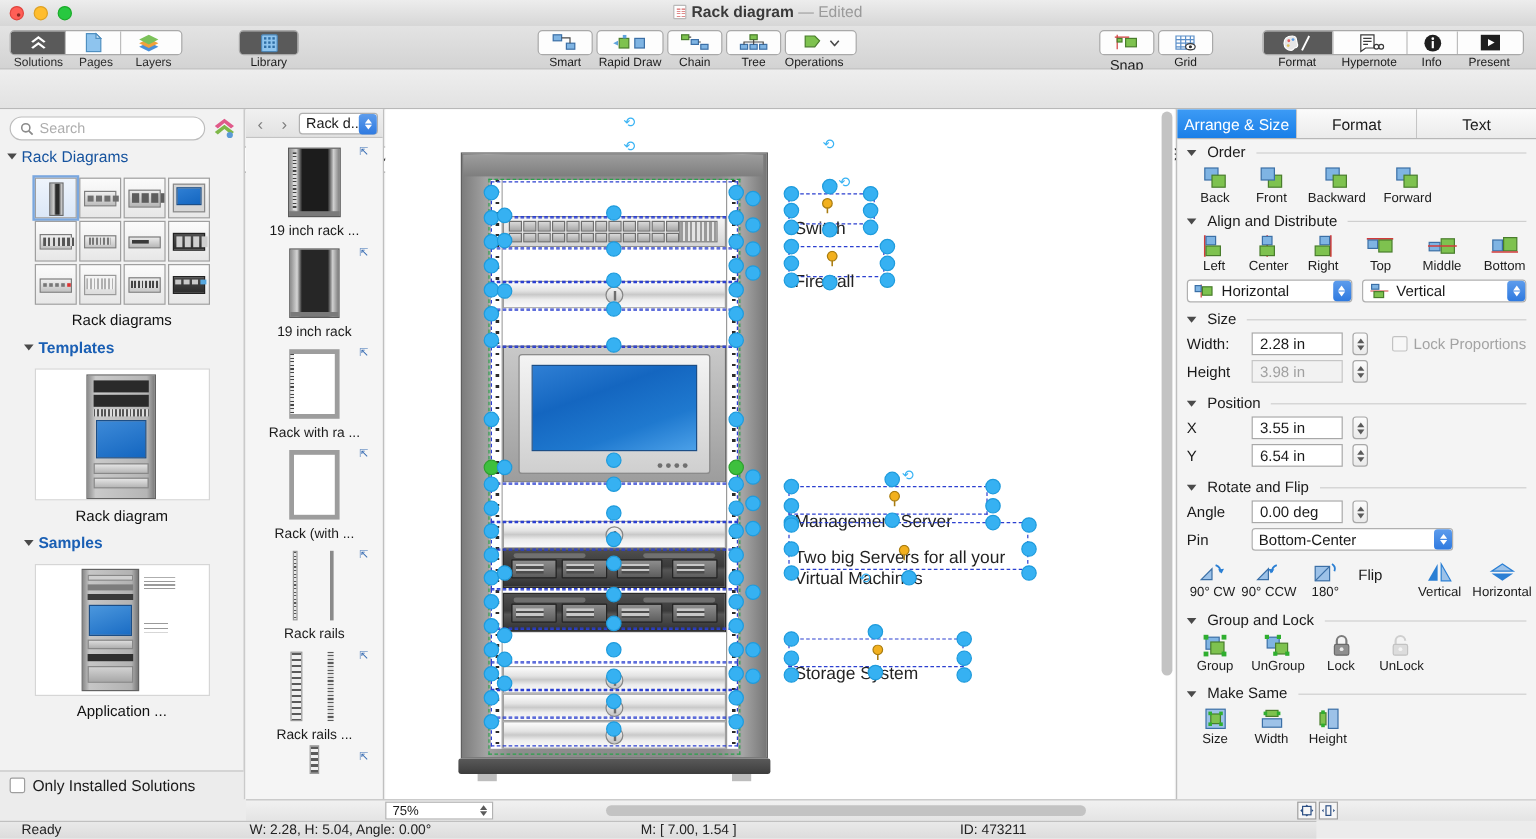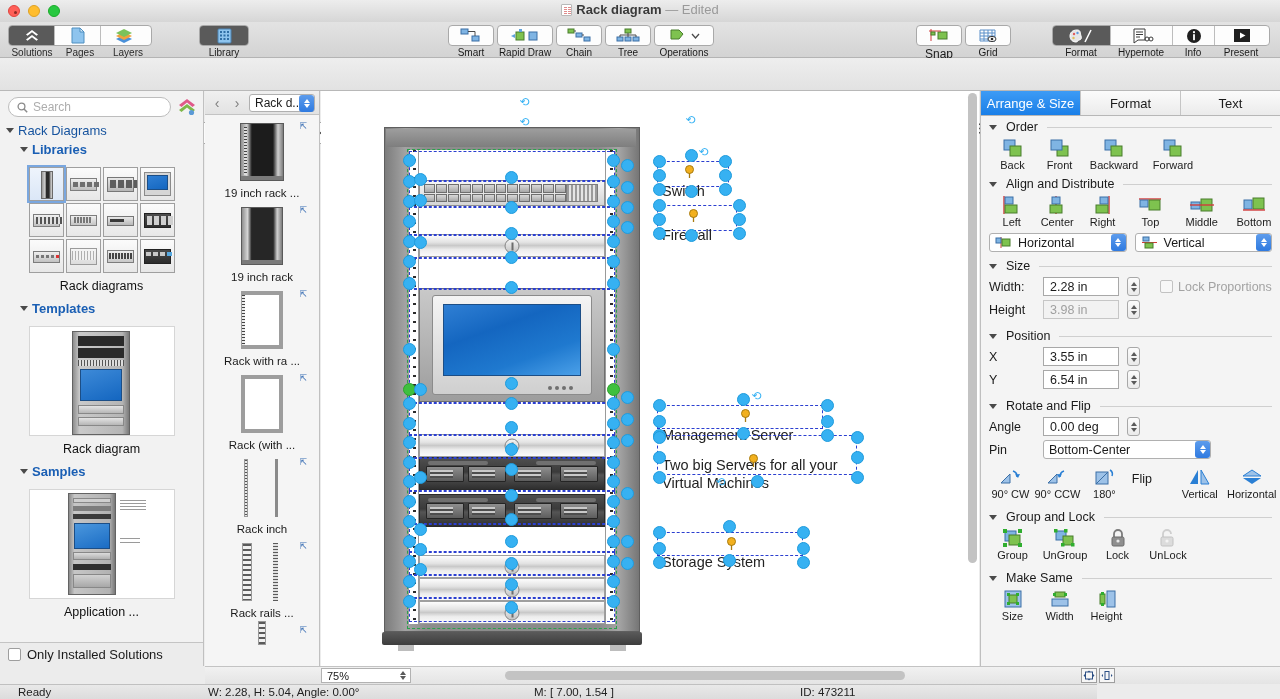--- a/index.html
+++ b/index.html
@@ -462,21 +462,21 @@
           <svg width="24" height="15" viewBox="0 0 24 15">
               <rect x="9" y="1" width="6" height="4" fill="#7ec24f" stroke="#497d2c"></rect>
               <rect x="1" y="9" width="6" height="4" fill="#7fb4e3" stroke="#3b6fa6"></rect>
               <rect x="9" y="9" width="6" height="4" fill="#7fb4e3" stroke="#3b6fa6"></rect>
               <rect x="17" y="9" width="6" height="4" fill="#7fb4e3" stroke="#3b6fa6"></rect>
               <path d="M12 5 V7 M4 9 V7 H20 V9 M12 7 V9" stroke="#4a4a4a" fill="none"></path>
             </svg>
         </div>
         <div style="font-size:10px;margin-top:1px;">Tree</div>
       </div>
-      <div style="width:60px;text-align:center;">
+      <div style="width:60px;text-align:left;">
         <div style="height:21px;background:#fdfdfd;border:1px solid #a9a9a9;border-radius:4px;display:flex;align-items:center;justify-content:center;gap:4px;">
           <svg width="18" height="15" viewBox="0 0 18 15">
               <path d="M2 2 H10 L14 6 L10 11 H2 Z" fill="#7ec24f" stroke="#497d2c"></path>
             </svg>
           <svg width="9" height="6" viewBox="0 0 9 6">
               <path d="M1 1 L4.5 5 L8 1" stroke="#4a4a4a" fill="none" stroke-width="1.3"></path>
             </svg>
         </div>
         <div style="font-size:10px;margin-top:1px;">Operations</div>
       </div>
@@ -711,23 +711,20 @@
         <path d="M10 1 L18 7 L15.5 9 L10 4.6 L4.5 9 L2 7 Z" fill="#e05a8a"></path>
         <path d="M10 6 L18 12 L15.5 14 L10 9.6 L4.5 14 L2 12 Z" fill="#7fb84a"></path>
         <circle cx="14.5" cy="14.5" r="2.6" fill="#5b9ad6"></circle>
       </svg>
     </div>
 
     <div class="tree-row dark">
       <span class="tri down"></span><span>Rack Diagrams</span>
     </div>
 
-    <div class="tree-row blue" style="padding-left:20px;">
-      <span class="tri down"></span><span>Libraries</span>
-    </div>
 
     <div class="lib-thumb-grid">
       <div class="lib-cell sel">
         <div style="position:absolute;left:11px;top:3px;width:12px;height:28px;background:linear-gradient(90deg,#9a9a9a,#d0d0d0 30%,#2b2b2b 45%,#2b2b2b 70%,#c5c5c5 90%);border:1px solid #6a6a6a;"></div>
       </div>
       <div class="lib-cell">
         <div style="position:absolute;left:3px;top:10px;right:3px;height:13px;background:linear-gradient(#efefef,#bdbdbd);border:1px solid #7e7e7e;"></div>
         <div style="position:absolute;left:6px;top:14px;display:flex;gap:2px;">
           <i style="width:5px;height:5px;background:#6e6e6e;display:block;"></i>
             <i style="width:5px;height:5px;background:#6e6e6e;display:block;"></i>
@@ -879,21 +876,21 @@
       <div style="display:inline-block;width:42px;height:58px;background:#fff;border:4px solid #9d9d9d;"></div>
       <div class="cap">Rack (with ...</div>
     </div>
 
     <div class="shp-item">
       <span class="corner">⇱</span>
       <div style="display:inline-block;width:44px;height:58px;position:relative;">
         <div style="position:absolute;left:4px;top:0;width:4px;height:100%;background:repeating-linear-gradient(#555 0 1px, #e8e8e8 1px 3px);border:1px solid #999;"></div>
         <div style="position:absolute;right:6px;top:0;width:3px;height:100%;background:#8a8a8a;"></div>
       </div>
-      <div class="cap">Rack inch</div>
+      <div class="cap">Rack rails</div>
     </div>
 
     <div class="shp-item">
       <span class="corner">⇱</span>
       <div style="display:inline-block;width:44px;height:58px;position:relative;">
         <div style="position:absolute;left:2px;top:0;width:10px;height:100%;background:repeating-linear-gradient(#5a5a5a 0 2px, #f0f0f0 2px 5px);border:1px solid #999;"></div>
         <div style="position:absolute;right:6px;top:0;width:5px;height:100%;background:repeating-linear-gradient(#5a5a5a 0 1px, #e0e0e0 1px 3px);"></div>
       </div>
       <div class="cap">Rack rails  ...</div>
     </div>

